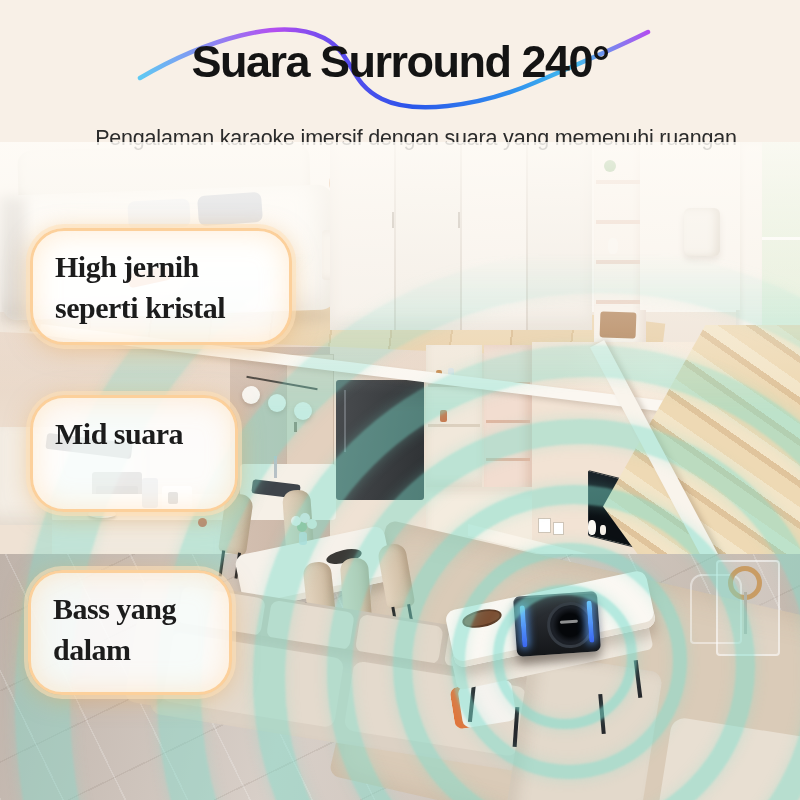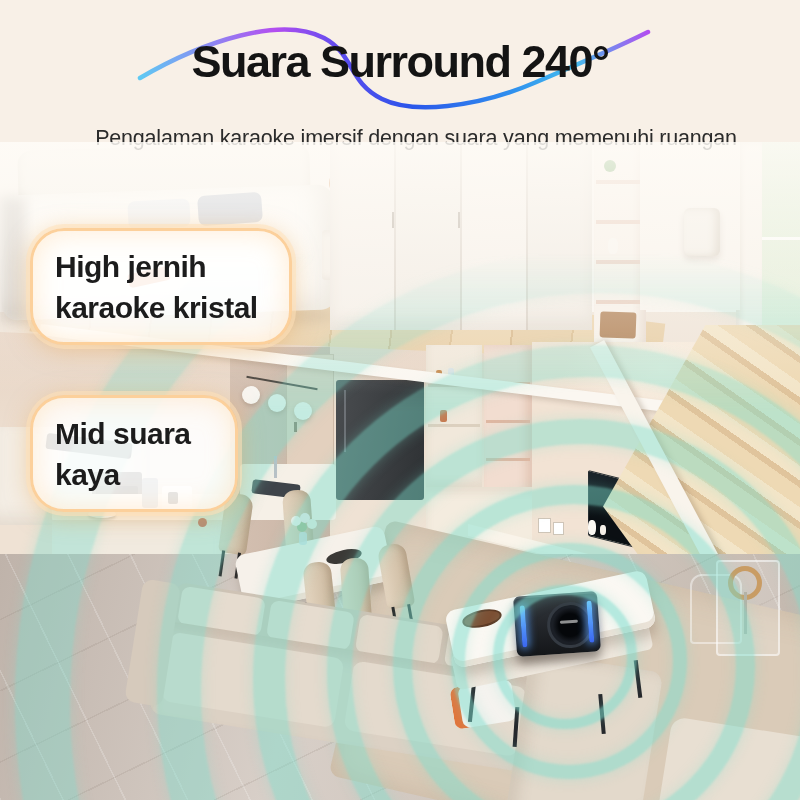--- a/index.html
+++ b/index.html
@@ -20,21 +20,21 @@
          -webkit-mask-image:linear-gradient(180deg,transparent 0,transparent 110px,rgba(0,0,0,.55) 190px,#000 270px);
          mask-image:linear-gradient(180deg,transparent 0,transparent 110px,rgba(0,0,0,.55) 190px,#000 270px);}
   .ring{border-radius:50%;border-style:solid;border-color:rgba(124,221,205,.48);
         filter:blur(1.2px);box-shadow:0 0 14px rgba(124,221,205,.30),inset 0 0 14px rgba(124,221,205,.28);}
   
   .badge{position:absolute;z-index:100;background:rgba(255,255,255,.88);
          border:3px solid rgba(252,206,150,.95);border-radius:34px;
          box-shadow:0 0 0 4px rgba(255,226,185,.55),0 4px 24px rgba(233,168,88,.5),inset 0 0 28px rgba(255,203,138,.38);
          color:#1c1c1c;font-weight:700;font-size:30px;line-height:1.35;letter-spacing:-0.5px;
          padding:16px 18px 12px 22px;box-sizing:border-box;white-space:nowrap;}
-  .badge span{display:block;}
+  .badge span{display:block;font-family:Liberation Serif, serif;}
   
   .chair{width:28px;height:60px;border-radius:12px 12px 6px 6px;
          background:linear-gradient(90deg,#e4d5c0,#cab79d);box-shadow:inset -4px 0 6px rgba(120,95,70,.25);}
   .chair i{position:absolute;bottom:-24px;width:2.5px;height:26px;background:#2b2b2b;display:block;}
   .leg{background:#26282c;width:4px;}
   .wash{left:0;top:0;width:800px;height:420px;z-index:50;pointer-events:none;
         background:linear-gradient(180deg,rgba(255,252,247,.85) 0,rgba(255,252,247,.4) 28%,rgba(255,252,247,0) 60%);}
 </style>
 </head>
 <body>
@@ -250,20 +250,23 @@
       <div class="ring" style="left:393px;top:343px;width:324px;height:324px;border-width:19px;"></div>
       <div class="ring" style="left:327px;top:277px;width:456px;height:456px;border-width:25px;border-color:rgba(124,221,205,.45);"></div>
       <div class="ring" style="left:253px;top:203px;width:604px;height:604px;border-width:32px;border-color:rgba(124,221,205,.45);"></div>
       <div class="ring" style="left:157px;top:107px;width:796px;height:796px;border-width:44px;border-color:rgba(124,221,205,.42);"></div>
       <div class="ring" style="left:15px;top:-35px;width:1080px;height:1080px;border-width:55px;border-color:rgba(124,221,205,.4);"></div>
     </div>
   </div>
 
   <div class="badge" style="left:30px;top:228px;width:262px;height:117px;">
     <span>High jernih</span>
-    <span>karaoke kristal</span>
+    <span>seperti kristal</span>
   </div>
   <div class="badge" style="left:30px;top:395px;width:208px;height:117px;">
     <span>Mid suara</span>
-    <span>kaya</span>
+  </div>
+  <div class="badge" style="left:28px;top:570px;width:204px;height:125px;">
+    <span>Bass yang</span>
+    <span>dalam</span>
   </div>
 
 </div>
 
 </body></html>

